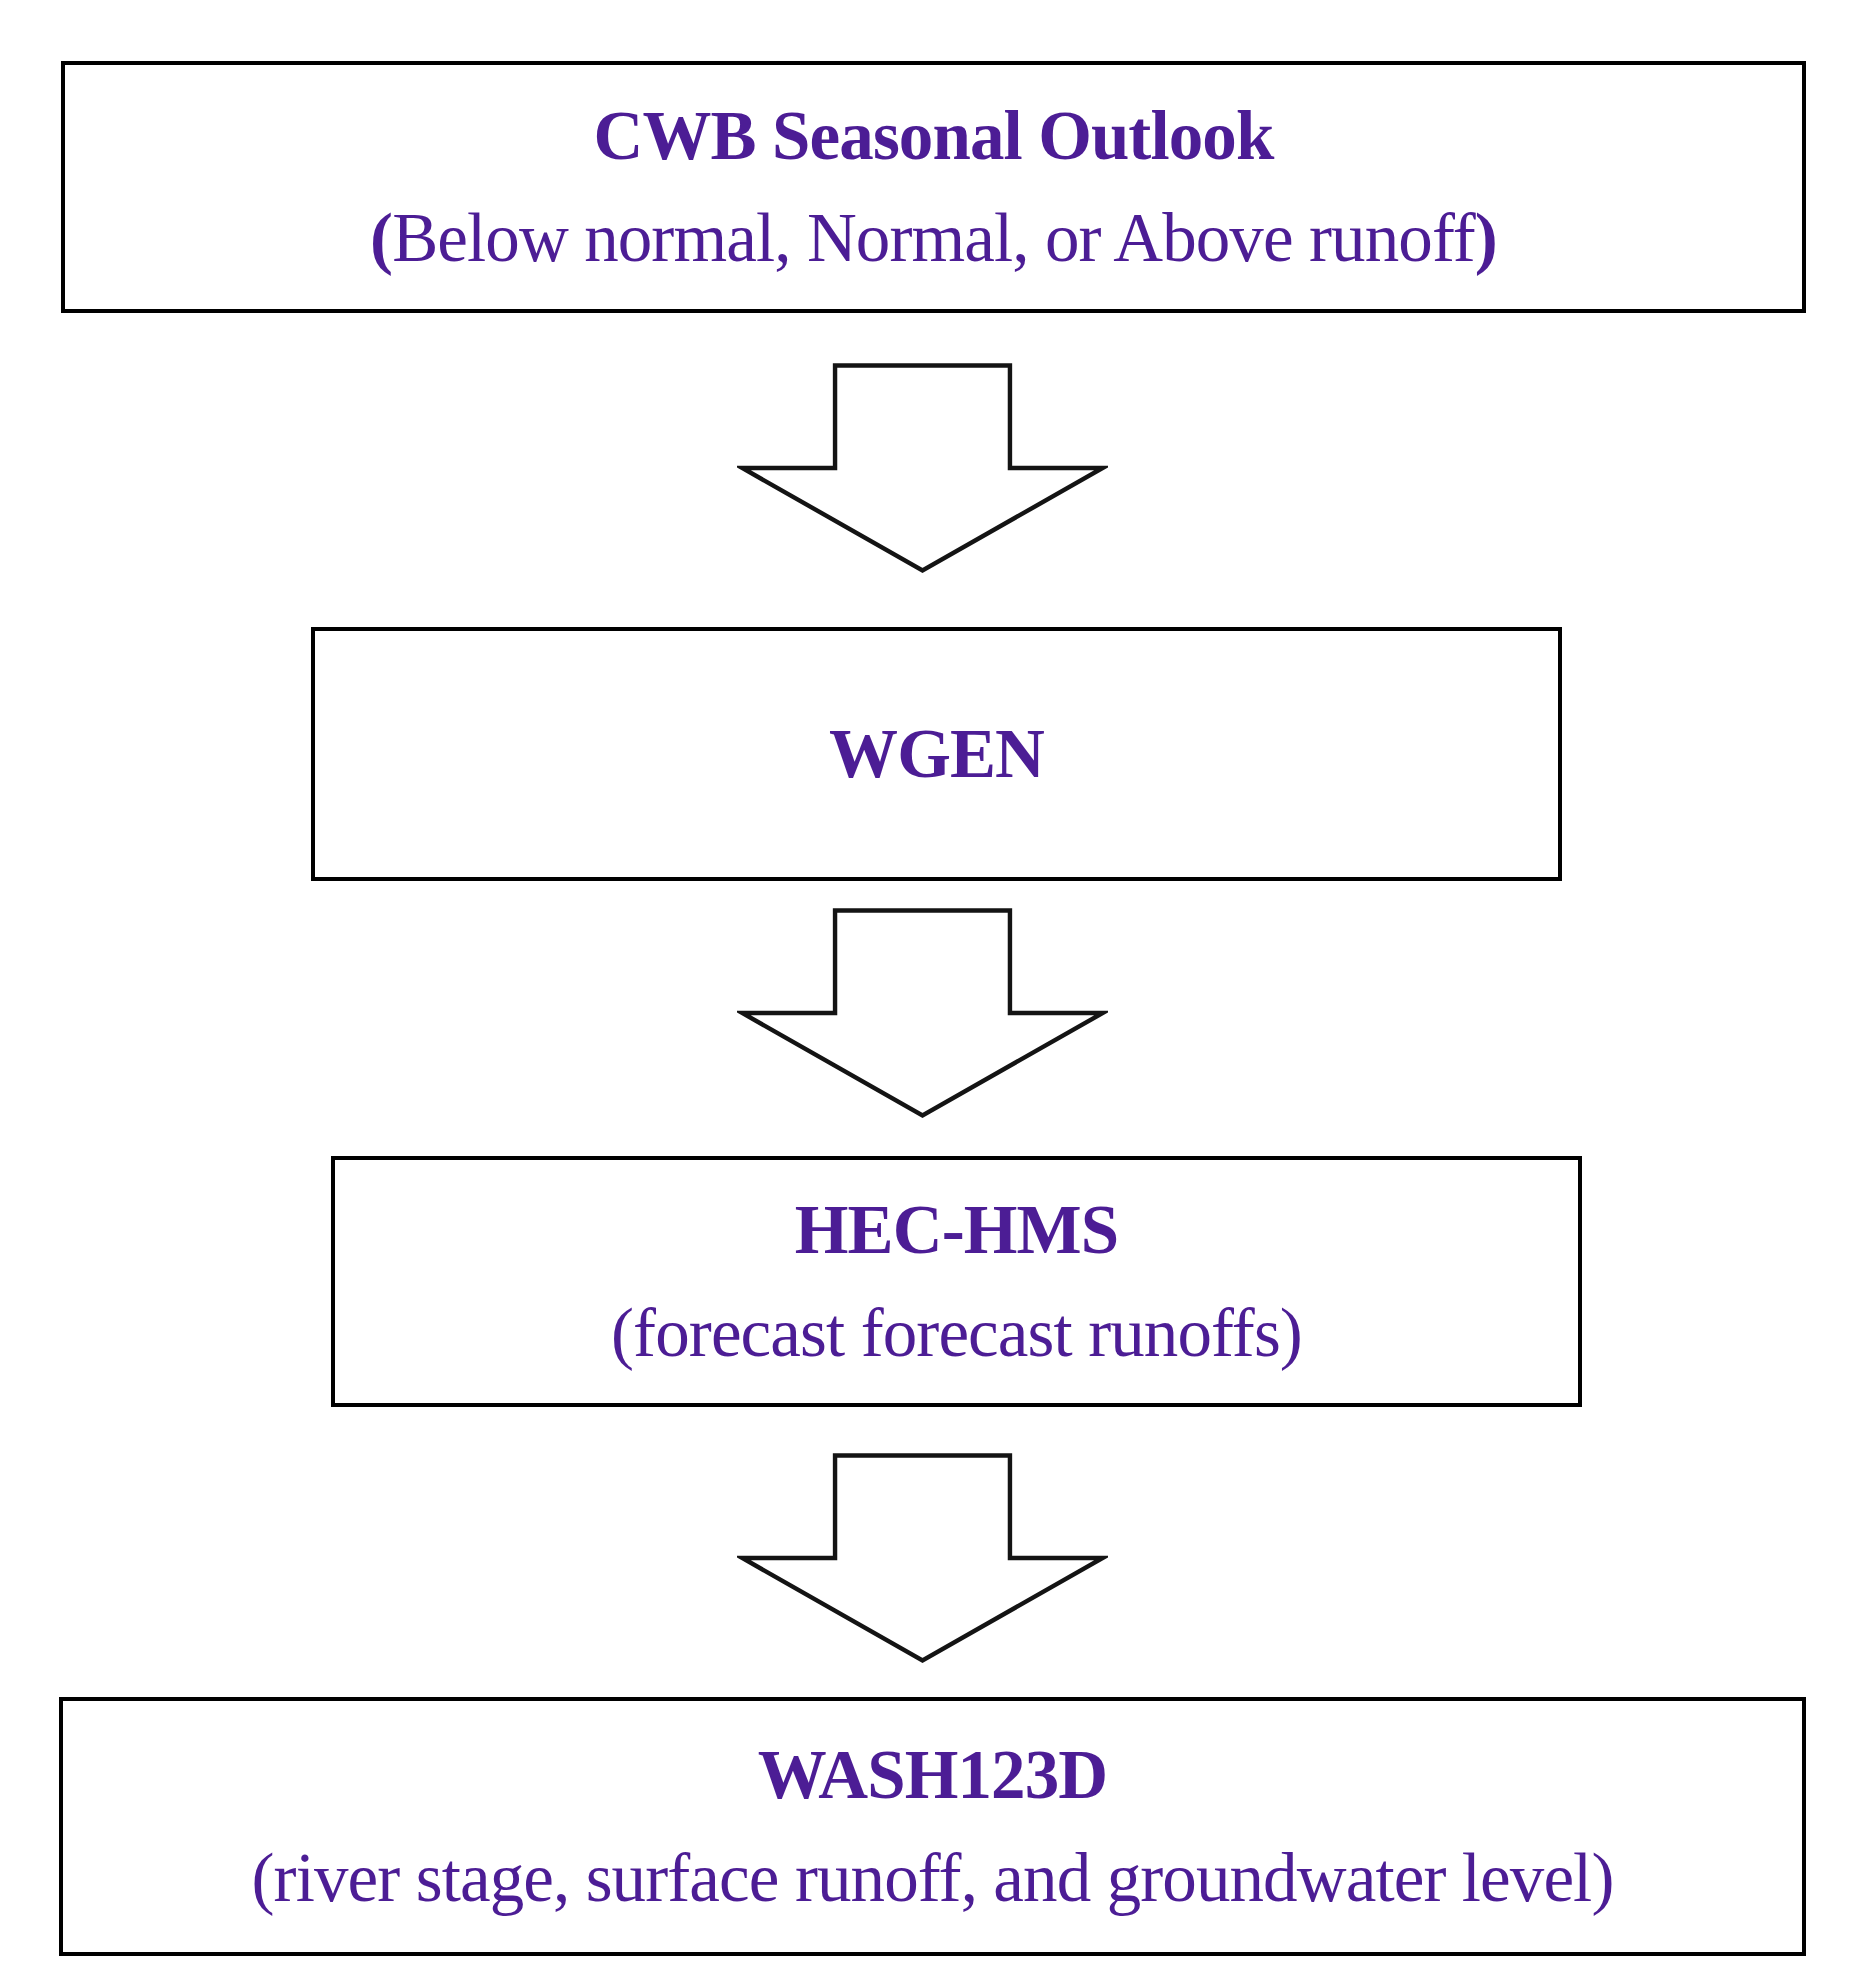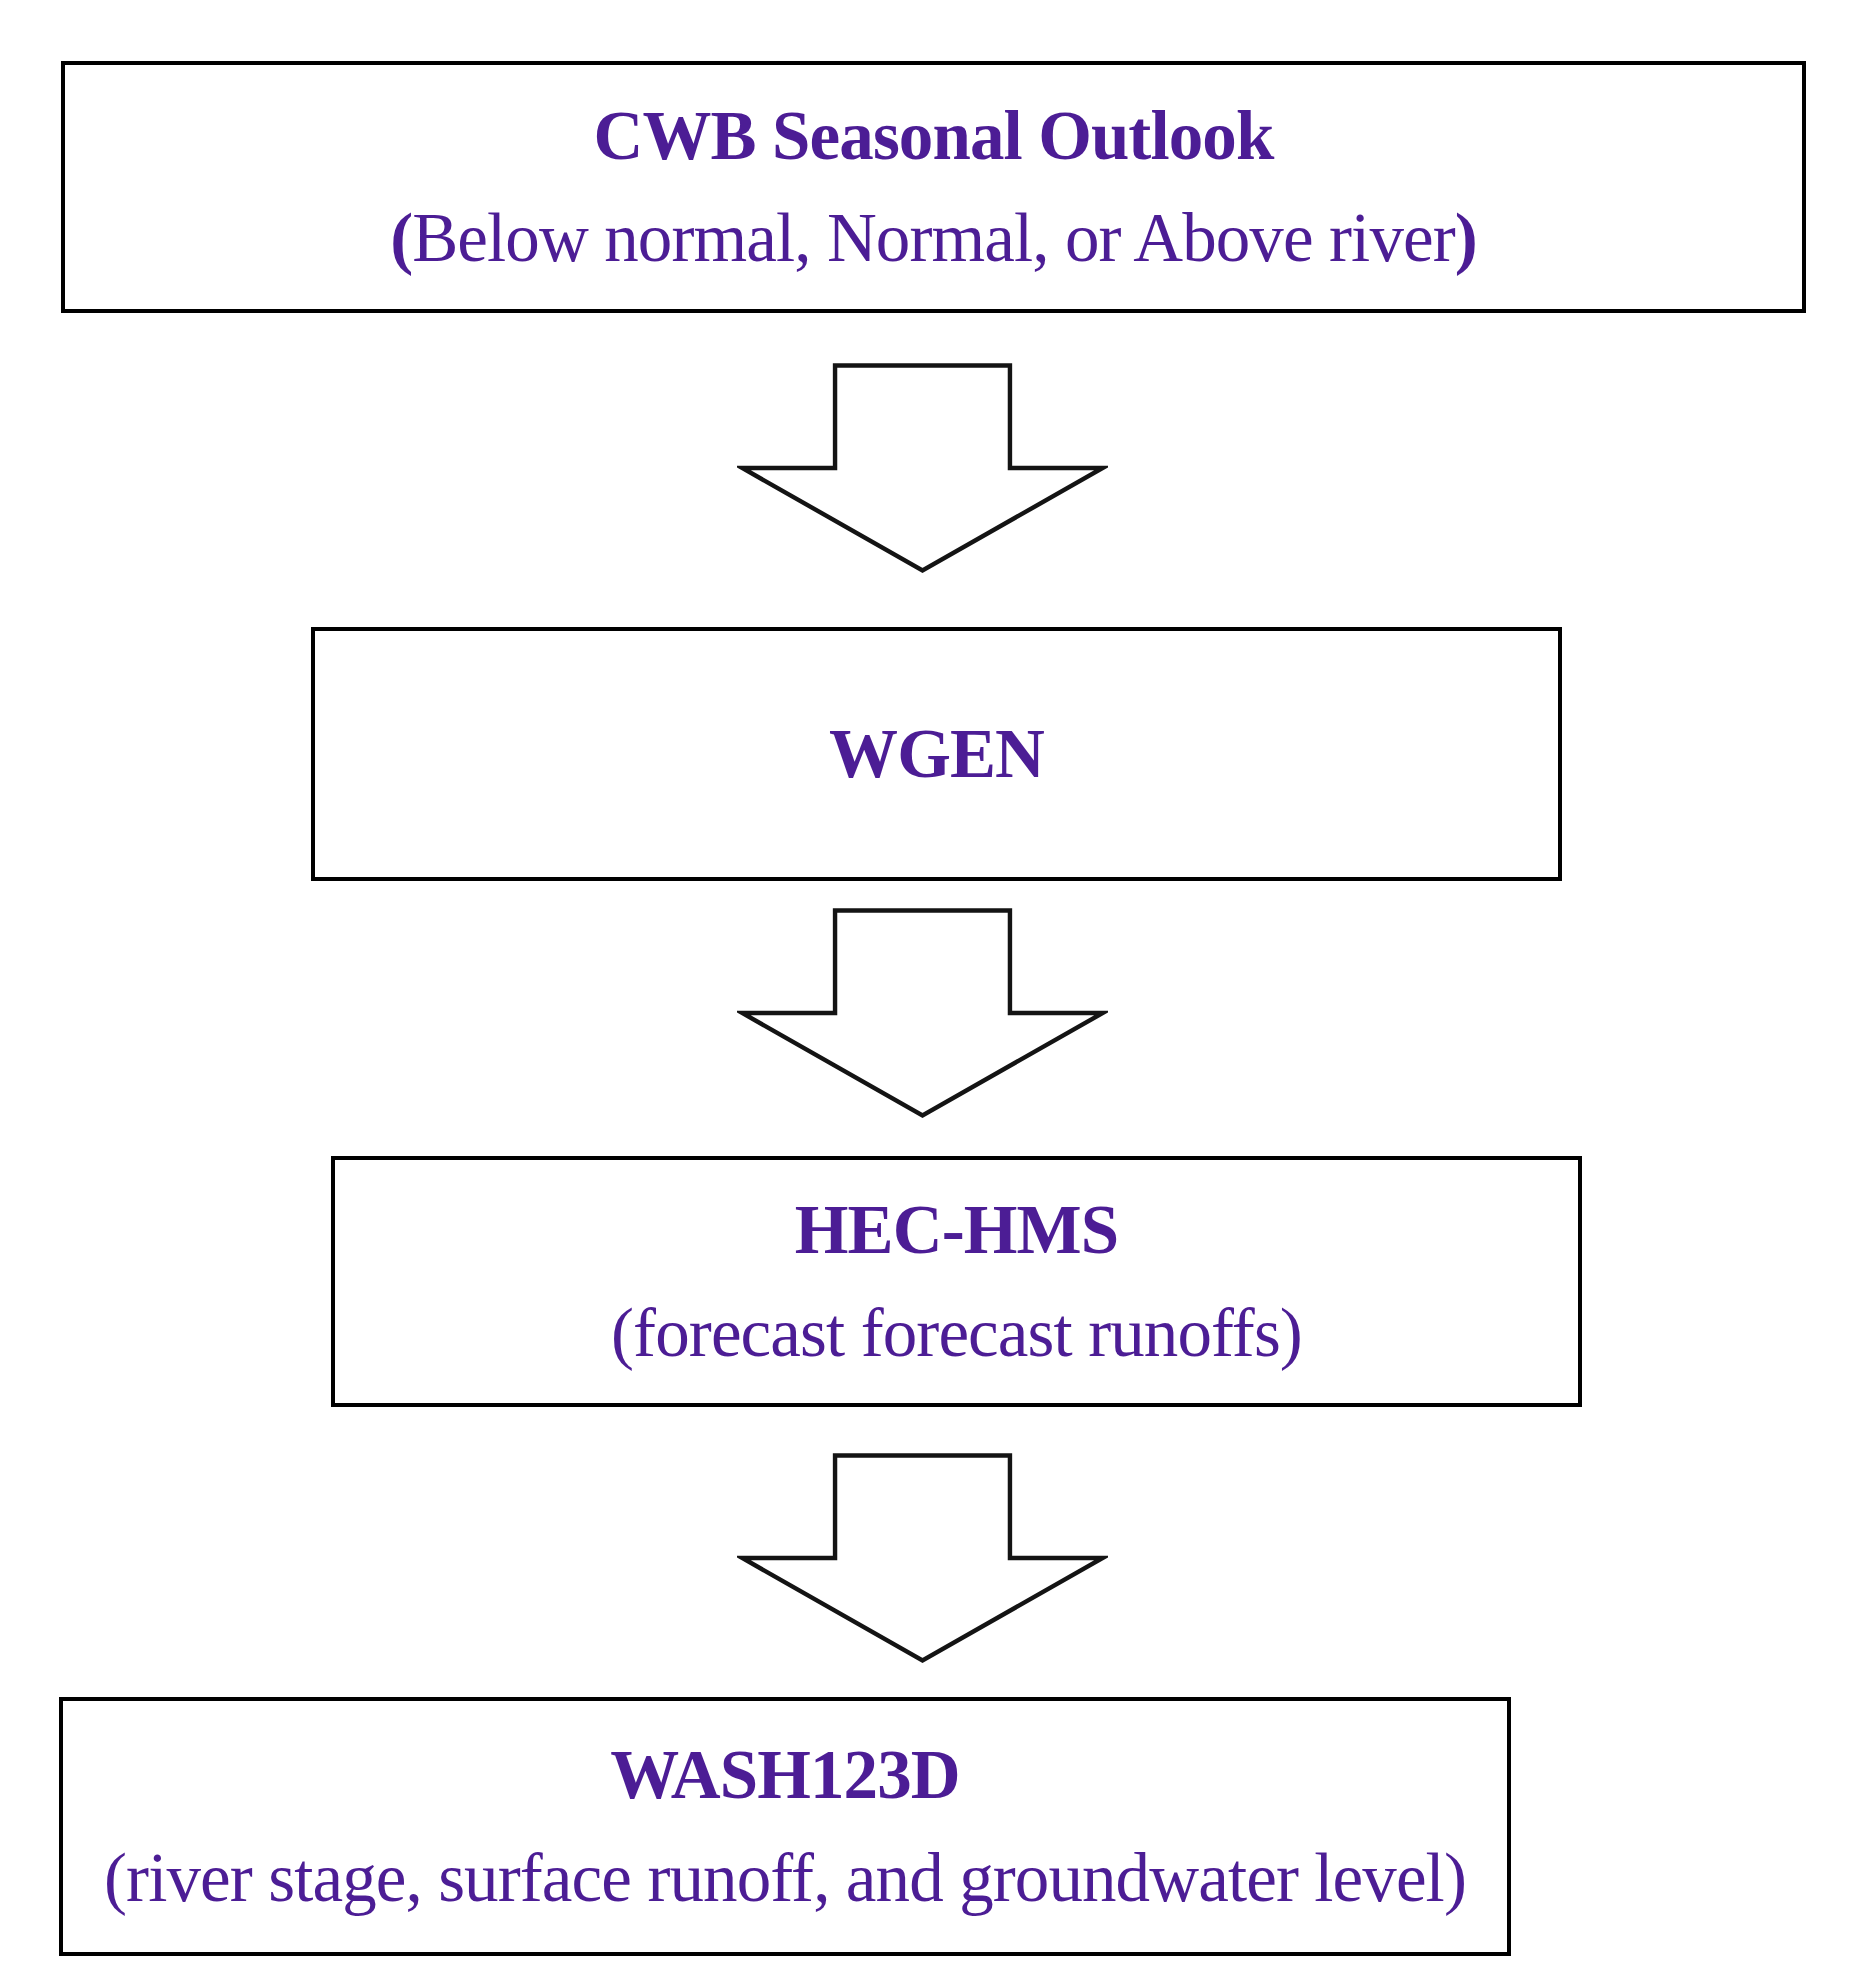--- a/index.html
+++ b/index.html
@@ -47,30 +47,30 @@
     width: 371px;
     height: 212px;
   }
   
   #node-0 { left: 61px;  top: 61px;   width: 1745px; height: 252px; }
   #arrow-0 { left: 737px; top: 362px; }
   #node-1 { left: 311px; top: 599px;  width: 1251px; height: 254px; margin-top: 28px; }
   #arrow-1 { left: 737px; top: 907px; }
   #node-2 { left: 311px; top: 1156px; width: 1251px; height: 251px; margin-left: 20px; }
   #arrow-2 { left: 737px; top: 1452px; }
-  #node-3 { left: 59px;  top: 1697px; width: 1452px; height: 259px; }
+  #node-3 { left: 59px;  top: 1697px; width: 1747px; height: 259px; }
 </style>
 </head>
 <body>
 
 <div class="canvas">
 
   <div class="node" id="node-0">
     <div class="line title">CWB Seasonal Outlook</div>
-    <div class="line subtitle"><span class="bold-paren">(</span><span>Below normal, Normal, or Above river</span><span class="bold-paren">)</span></div>
+    <div class="line subtitle"><span class="bold-paren">(</span><span>Below normal, Normal, or Above runoff</span><span class="bold-paren">)</span></div>
   </div>
 
   <svg class="arrow" id="arrow-0" viewBox="0 0 420 240" aria-hidden="true">
     <polygon points="111,4 309,4 309,120 414,120 210,236 6,120 111,120" fill="#ffffff" stroke="#141414" stroke-width="5"></polygon>
   </svg>
 
   <div class="node" id="node-1">
     <div class="line title">WGEN</div>
   </div>
 

